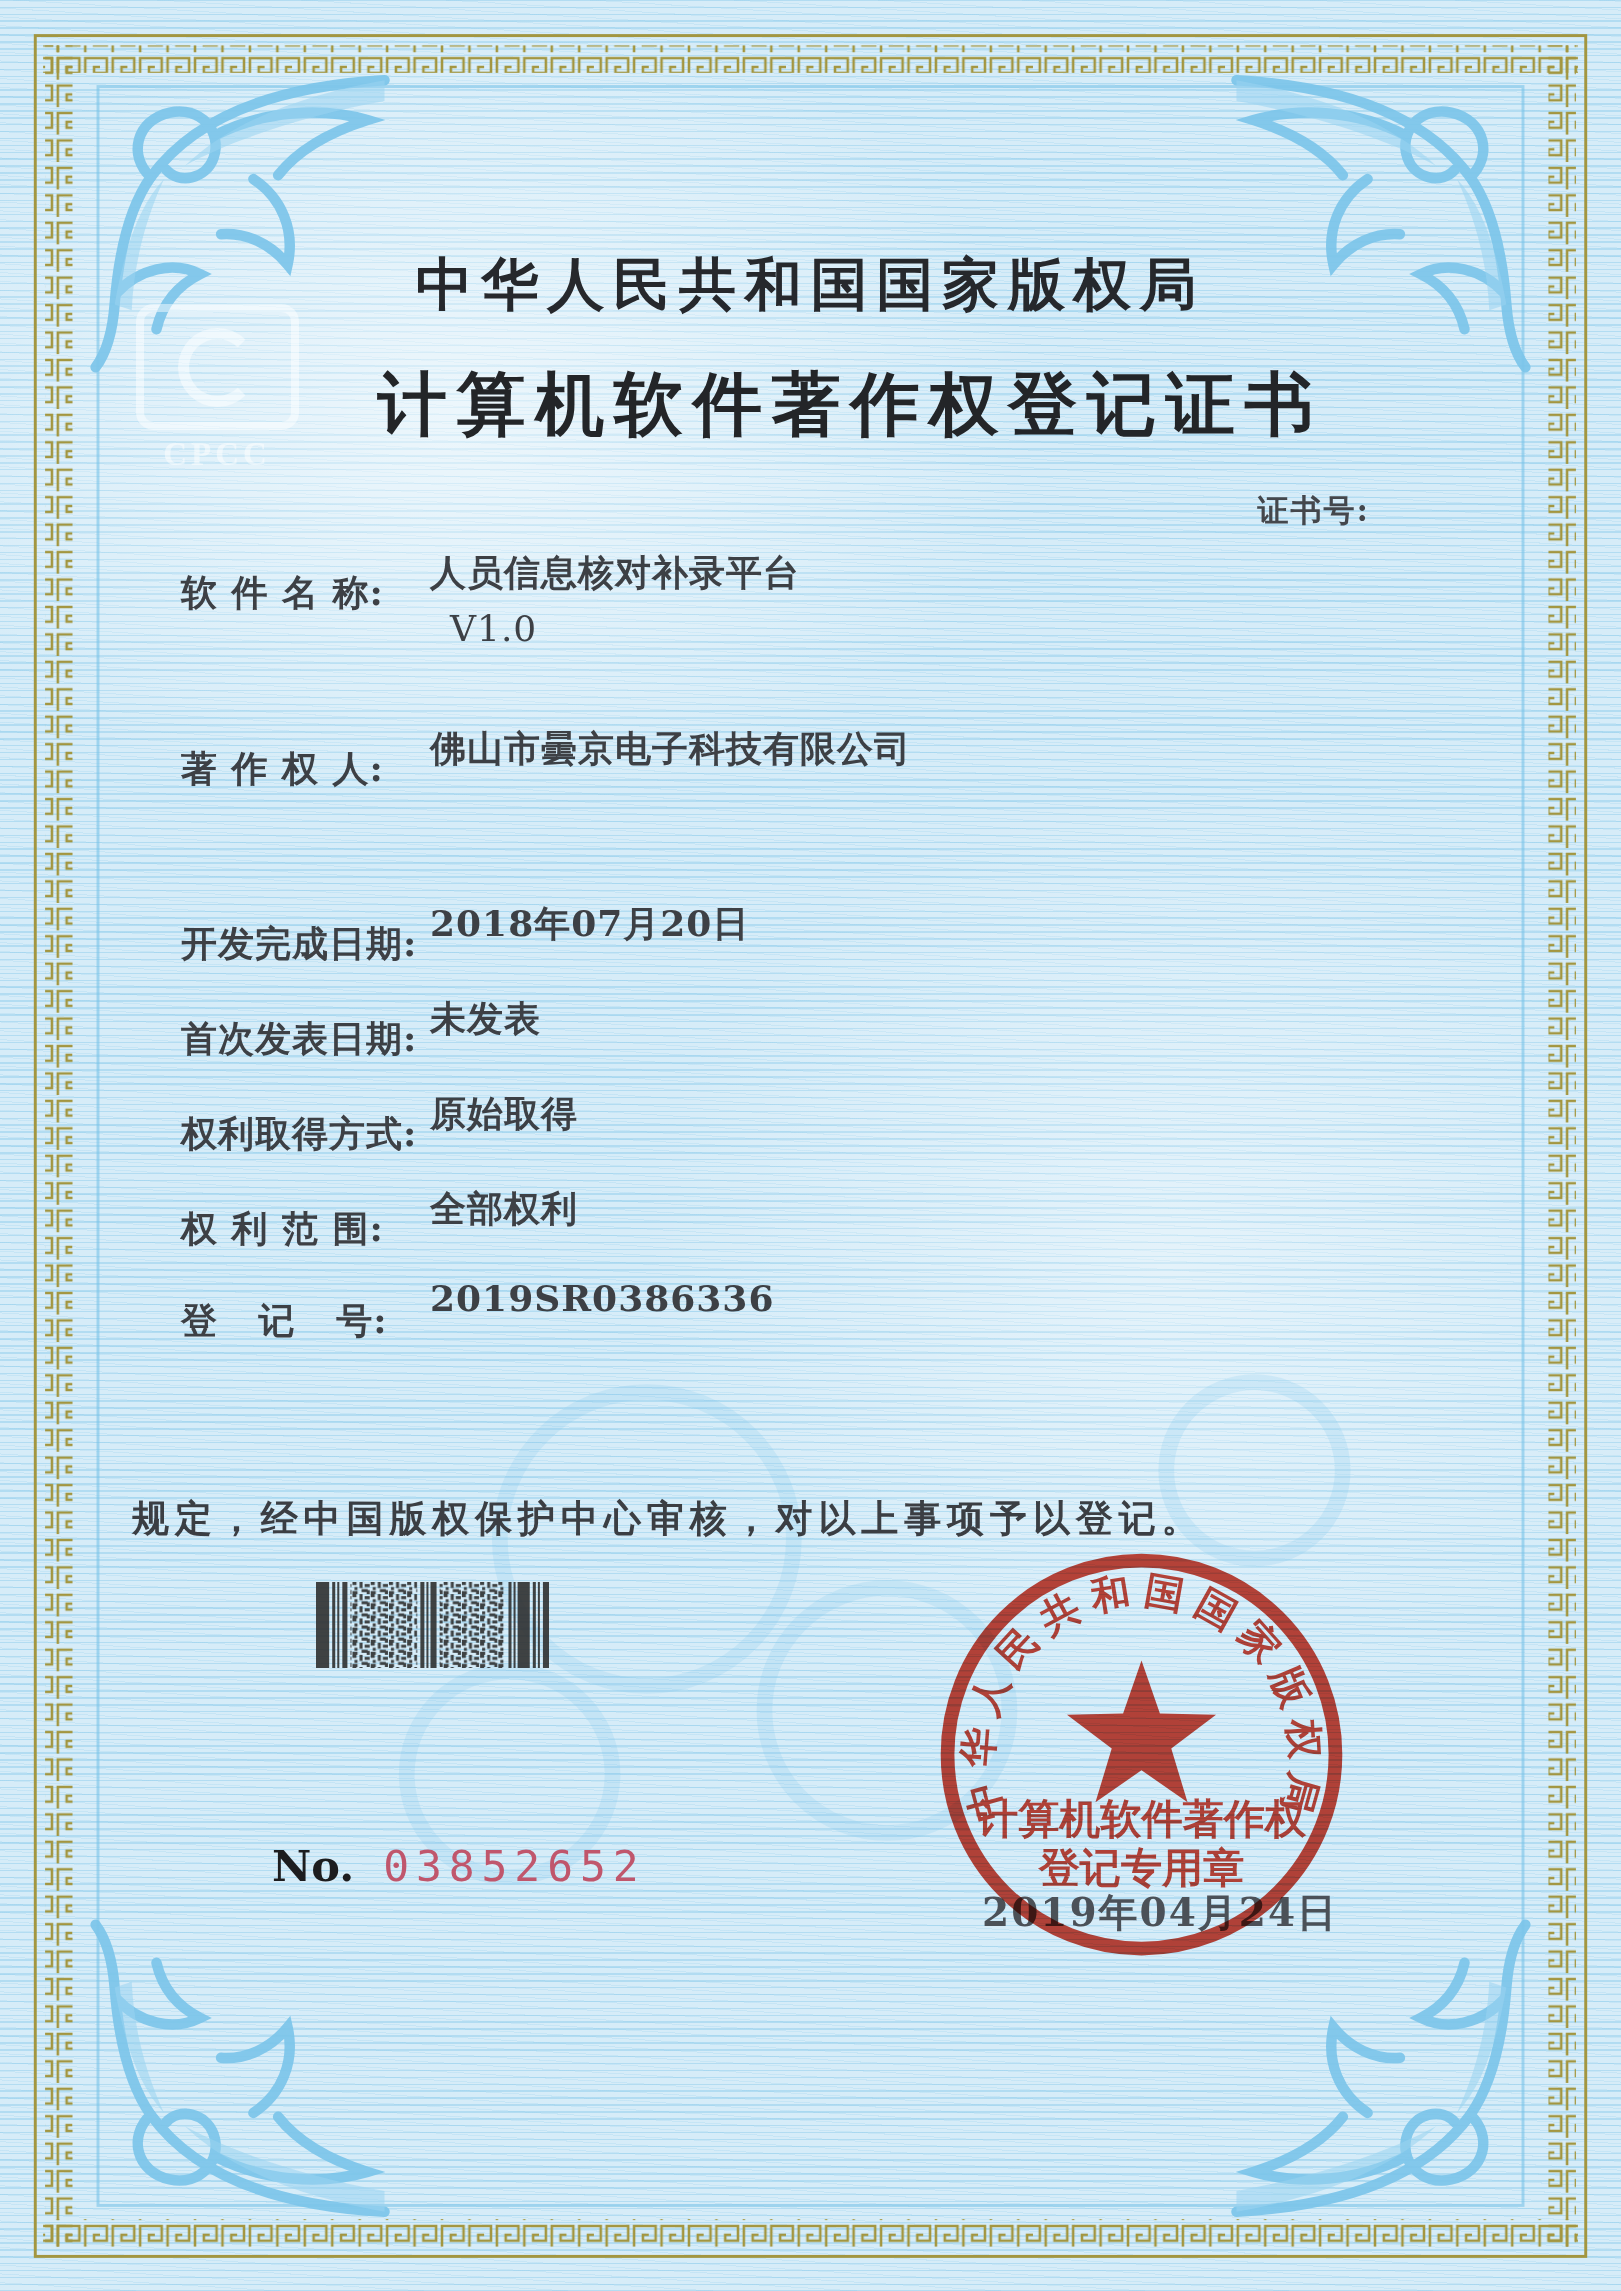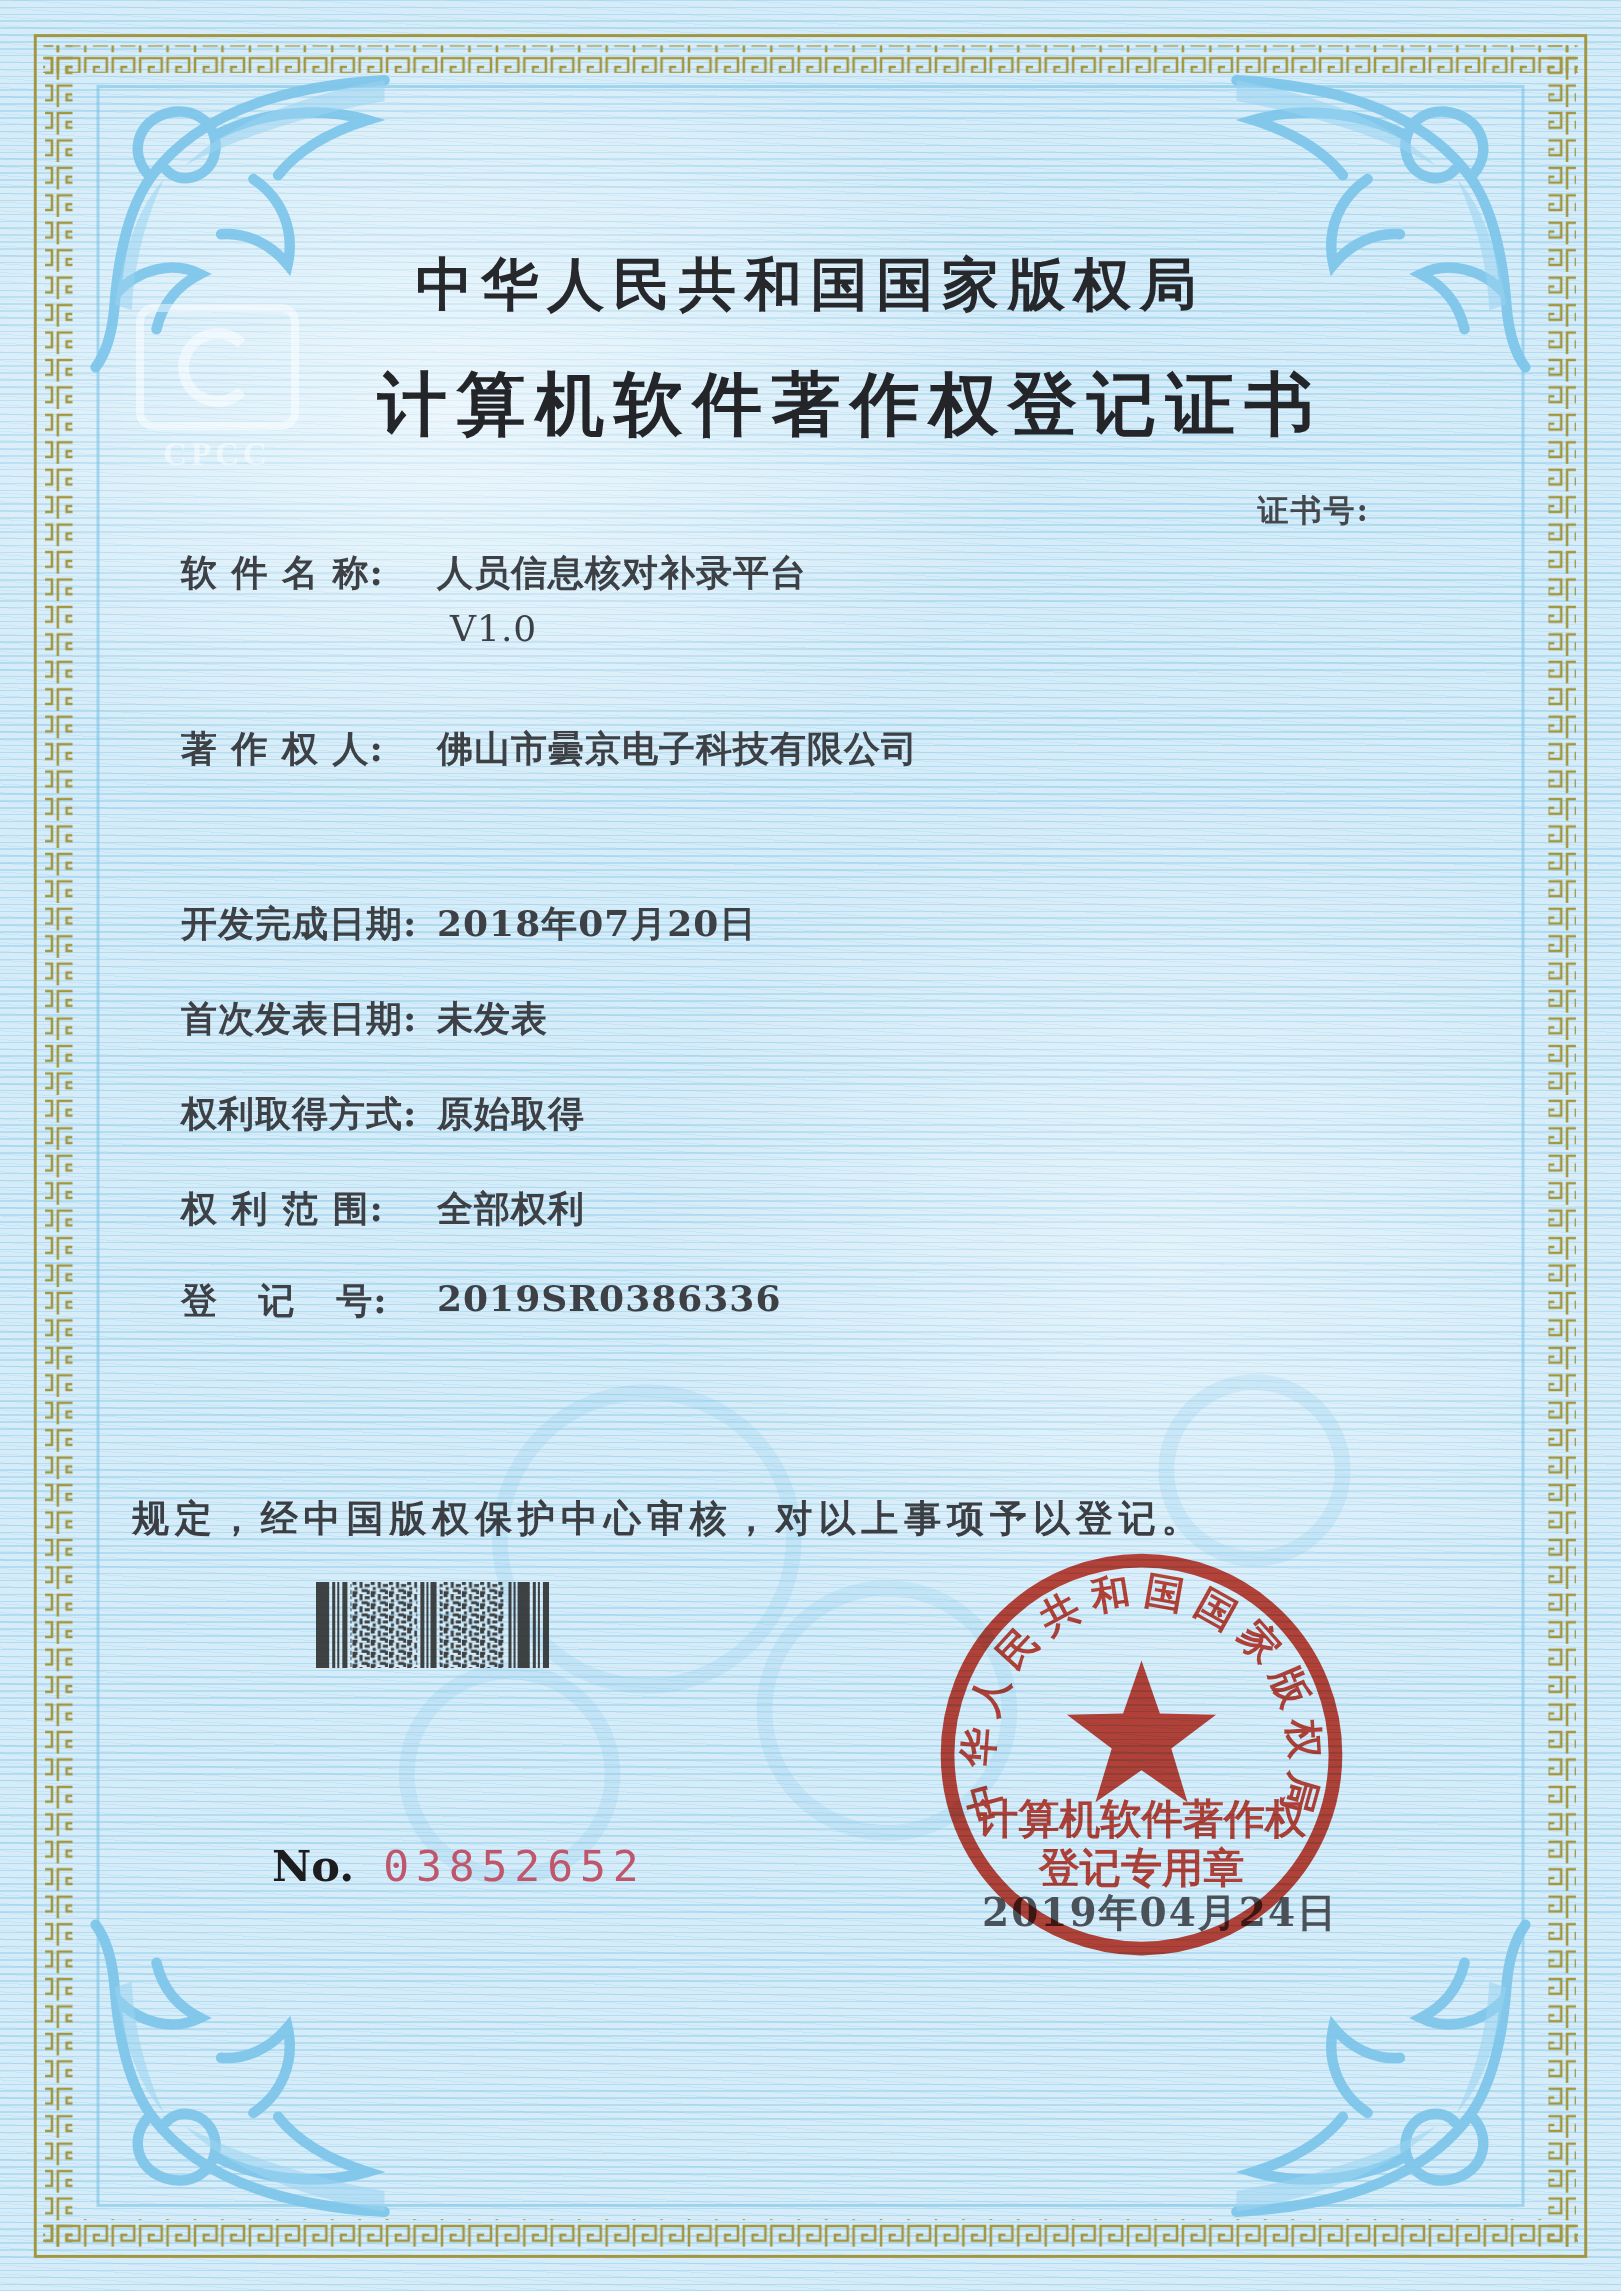--- a/index.html
+++ b/index.html
@@ -31,22 +31,22 @@
   }
   .cert-no{
     position:absolute;top:490px;right:251px;
     font-size:31px;font-weight:600;color:#44474c;letter-spacing:2px;
     display:flex;gap:33px;white-space:pre;
   }
   .field{
     position:absolute;left:181px;display:flex;align-items:flex-start;
     font-size:36px;font-weight:600;color:#3d4045;letter-spacing:1px;
   }
-  .flabel{display:inline-block;width:235px;white-space:pre;}
-  .fvalue{margin-left:21px;white-space:pre;}
+  .flabel{display:inline-block;width:235px;white-space:pre;margin-top:20px;}
+  .fvalue{margin-left:14px;white-space:pre;}
   .value-line2{
     position:absolute;left:426px;top:608px;
     font-size:36px;font-weight:400;color:#3d4045;letter-spacing:1px;margin-left:24px;
   }
   .stmt{
     position:absolute;font-size:37px;font-weight:600;color:#3b3e43;letter-spacing:5.9px;
     white-space:pre;
   }
   .stmt1{left:203px;top:1392px;}
   .stmt2{left:132px;top:1494px;}

